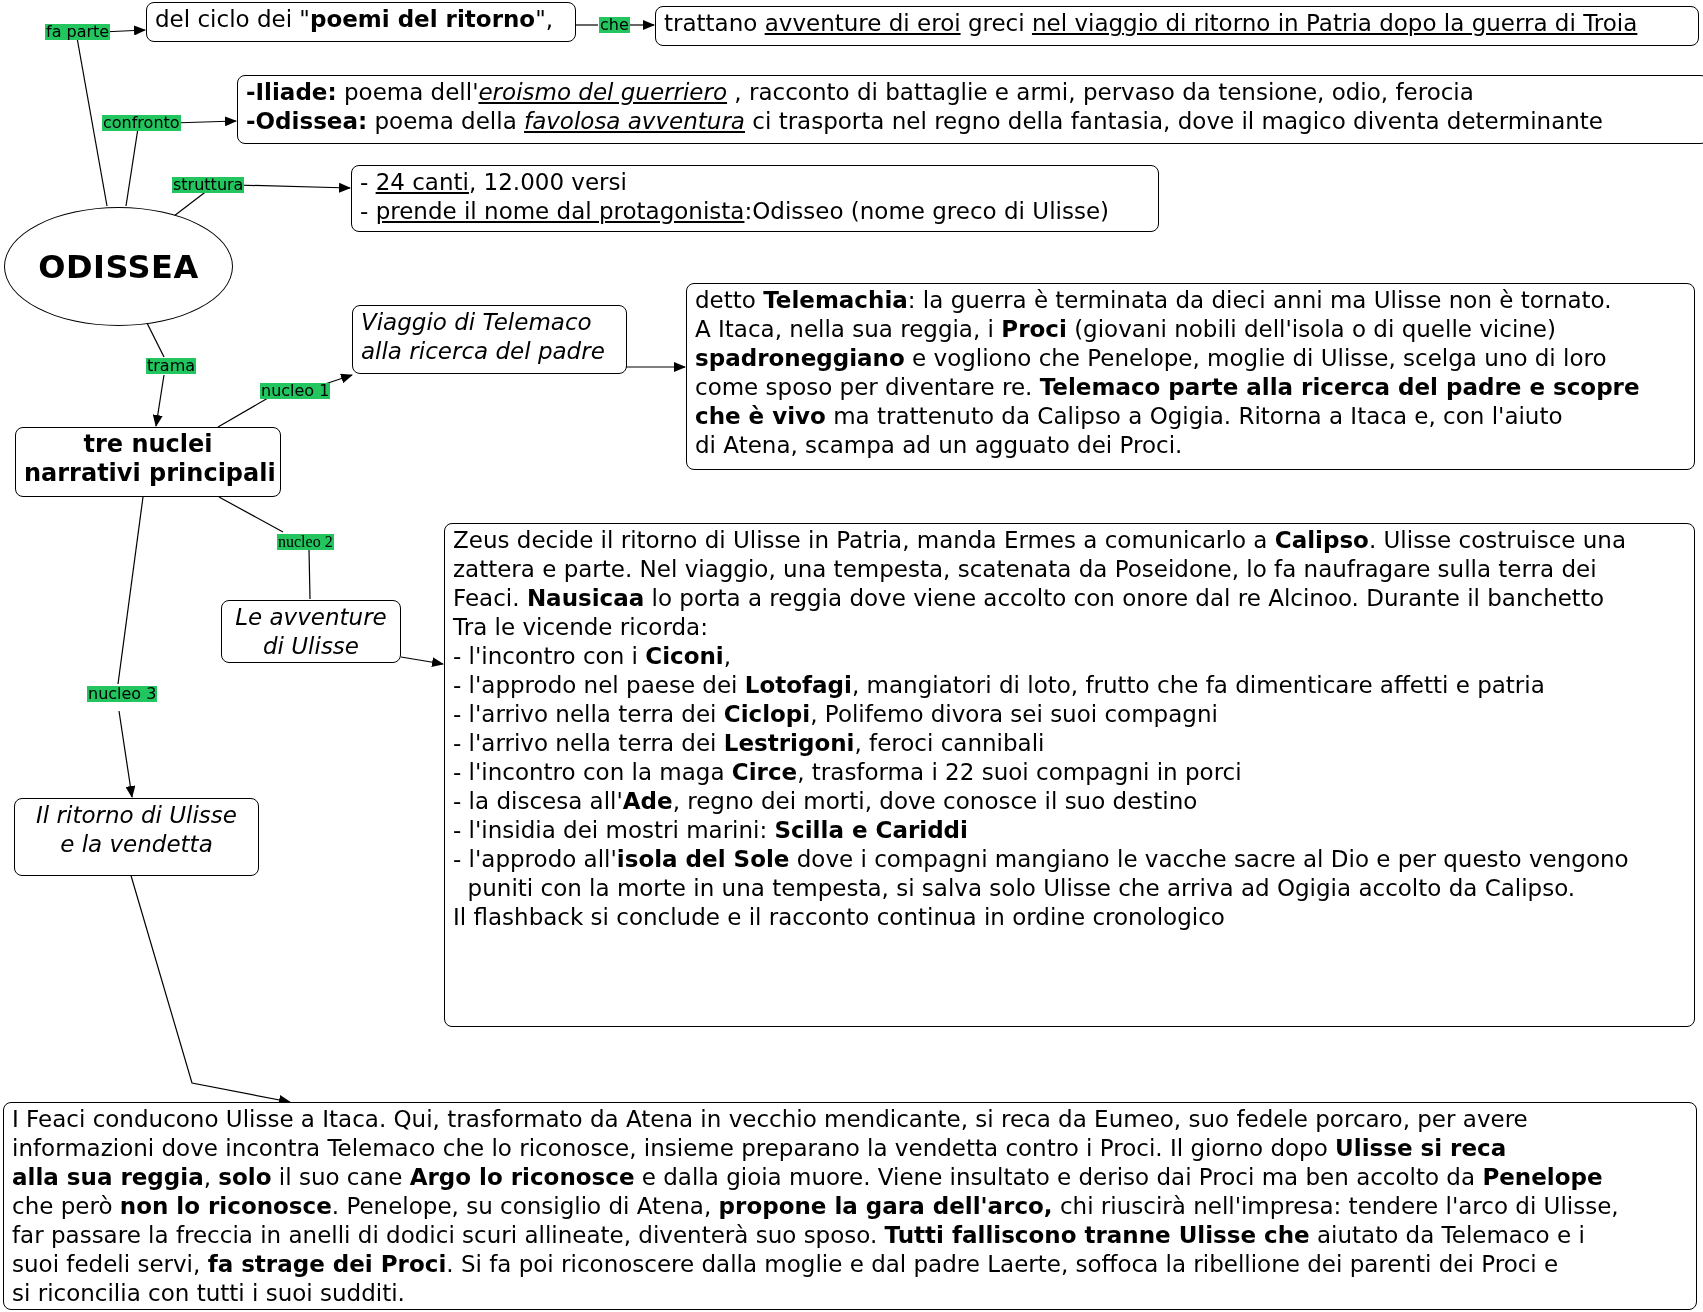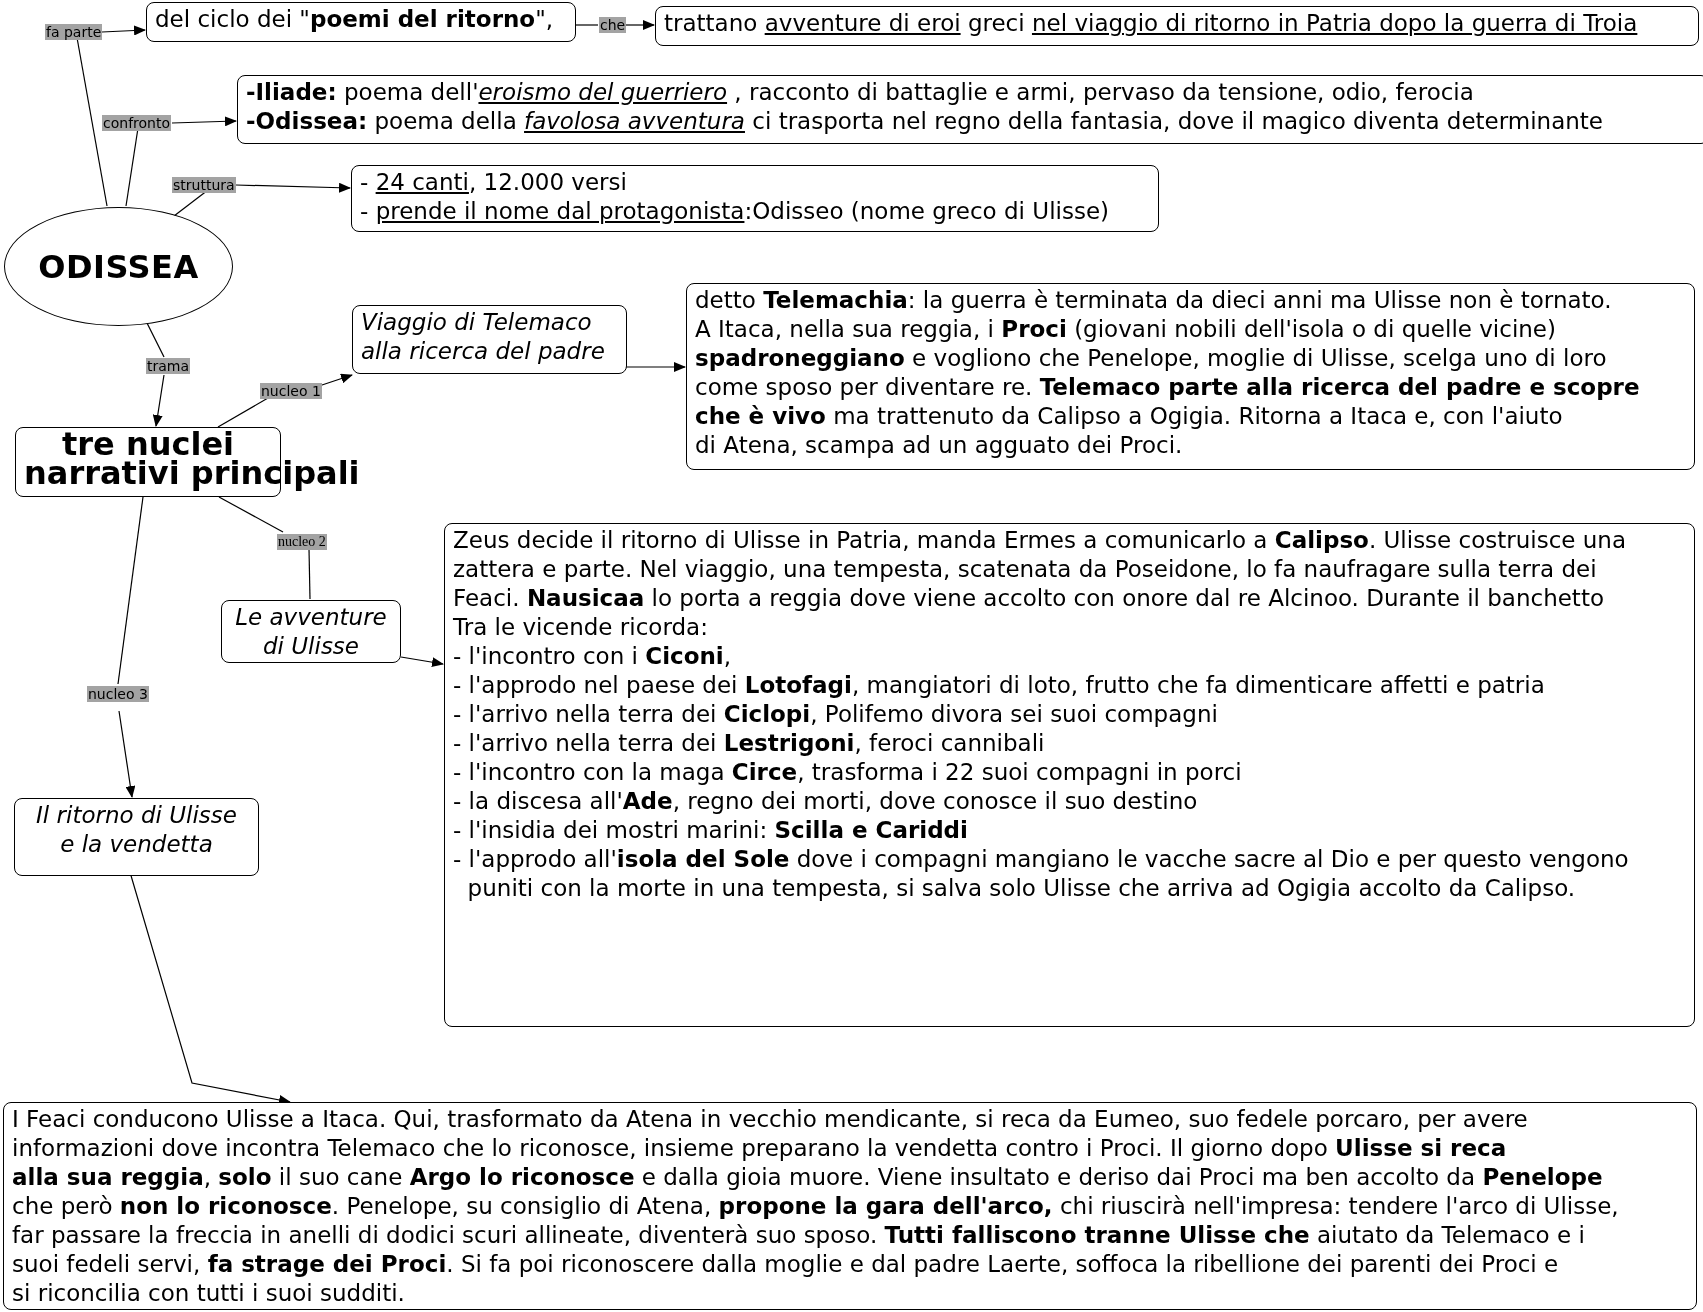--- a/index.html
+++ b/index.html
@@ -6,21 +6,21 @@
   body { width:1703px; height:1312px; position:relative; overflow:hidden;
          font-family:"DejaVu Sans", sans-serif; color:#000; }
   #links { position:absolute; left:0; top:0; width:1703px; height:1312px; pointer-events:none; }
   .node { position:absolute; box-sizing:border-box; border:1.3px solid #000; border-radius:8px;
           background:#fff; font-size:23px; line-height:29px; padding:2px 8px; white-space:nowrap; }
   .node.italic { font-style:italic; }
   .node.center { text-align:center; }
   .ellipse { position:absolute; box-sizing:border-box; border:1.3px solid #000; border-radius:50%;
              background:#fff; display:flex; align-items:center; justify-content:center;
              font-weight:bold; font-size:32px; letter-spacing:0.5px; }
-  .lbl { position:absolute; font-size:14px; line-height:16px; background:#a3a3a3; padding:0 1px; white-space:nowrap; }
+  .lbl { position:absolute; font-size:16px; line-height:16px; background:#22c55e; padding:0 1px; white-space:nowrap; }
   b { font-weight:bold; }
   u { text-decoration:underline; }
   .line { display:block; }
 </style>
 </head>
 <body>
 
 <svg id="links" xmlns="http://www.w3.org/2000/svg">
   <defs>
     <marker id="arr" markerWidth="12" markerHeight="10" refX="11" refY="5" orient="auto" markerUnits="userSpaceOnUse">
@@ -82,21 +82,21 @@
 <div class="node" style="left:237px;top:75px;width:1472px;height:69px;">
   <span class="line"><b>-Iliade:</b><span> poema dell'</span><i><u>eroismo del guerriero</u></i><span> , racconto di battaglie e armi, pervaso da tensione, odio,  ferocia</span></span>
   <span class="line"><b>-Odissea:</b><span> poema della </span><i><u>favolosa avventura</u></i><span> ci trasporta nel regno della fantasia, dove il magico diventa determinante</span></span>
 </div>
 
 <div class="node" style="left:351px;top:165px;width:808px;height:67px;">
   <span class="line"><span>- </span><u>24 canti</u><span>, 12.000  versi</span></span>
   <span class="line"><span>- </span><u>prende il nome dal protagonista</u><span>:Odisseo (nome greco di Ulisse)</span></span>
 </div>
 
-<div class="node center" style="left:15px;top:427px;width:266px;height:70px;font-weight:bold;font-size:32px;">
+<div class="node center" style="left:15px;top:427px;width:266px;height:70px;font-weight:bold;font-size:24px;">
   <span class="line">tre nuclei</span>
   <span class="line">narrativi principali</span>
 </div>
 
 <div class="node italic" style="left:352px;top:305px;width:275px;height:69px;">
   <span class="line">Viaggio di Telemaco</span>
   <span class="line">alla ricerca del padre</span>
 </div>
 <div class="node rich" style="left:686px;top:283px;width:1009px;height:187px;">
     <span class="line" style="white-space: pre;"><span>detto </span><b>Telemachia</b><span>: la guerra è terminata da dieci anni ma Ulisse non è tornato.</span></span>
@@ -118,20 +118,21 @@
     <span class="line" style="white-space: pre;"><span>Tra le vicende ricorda:</span></span>
     <span class="line" style="white-space: pre;"><span>- l'incontro con i </span><b>Ciconi</b><span>,</span></span>
     <span class="line" style="white-space: pre;"><span>- l'approdo nel paese dei </span><b>Lotofagi</b><span>, mangiatori di loto, frutto che fa dimenticare affetti e patria</span></span>
     <span class="line" style="white-space: pre;"><span>- l'arrivo nella terra dei </span><b>Ciclopi</b><span>, Polifemo divora sei suoi compagni</span></span>
     <span class="line" style="white-space: pre;"><span>- l'arrivo nella terra dei </span><b>Lestrigoni</b><span>, feroci cannibali</span></span>
     <span class="line" style="white-space: pre;"><span>- l'incontro con la maga </span><b>Circe</b><span>, trasforma i 22 suoi compagni in porci</span></span>
     <span class="line" style="white-space: pre;"><span>- la discesa all'</span><b>Ade</b><span>, regno dei morti, dove conosce il suo destino</span></span>
     <span class="line" style="white-space: pre;"><span>- l'insidia dei mostri marini: </span><b>Scilla e Cariddi</b></span>
     <span class="line" style="white-space: pre;"><span>- l'approdo all'</span><b>isola del Sole</b><span> dove i compagni mangiano le vacche sacre al Dio e per questo vengono</span></span>
     <span class="line" style="white-space: pre;"><span>  puniti con la morte in una tempesta, si salva solo Ulisse che arriva ad Ogigia accolto da Calipso.</span></span>
+    <span class="line" style="white-space: pre;"><span>Il flashback si conclude e il racconto continua in ordine cronologico</span></span>
   </div>
 
 <div class="node italic center" style="left:14px;top:798px;width:245px;height:78px;">
   <span class="line">Il  ritorno di Ulisse</span>
   <span class="line">e la vendetta</span>
 </div>
 <div class="node rich" style="left:3px;top:1102px;width:1694px;height:208px;">
     <span class="line" style="white-space: pre;"><span>I Feaci conducono Ulisse a Itaca. Qui, trasformato da Atena in vecchio mendicante, si reca da Eumeo, suo fedele porcaro, per avere</span></span>
     <span class="line" style="white-space: pre;"><span>informazioni dove incontra Telemaco che lo riconosce, insieme preparano la vendetta contro i Proci. Il giorno dopo </span><b>Ulisse si reca</b></span>
     <span class="line" style="white-space: pre;"><b>alla sua reggia</b><span>, </span><b>solo</b><span> il suo cane </span><b>Argo lo riconosce</b><span> e dalla gioia muore. Viene insultato e deriso dai Proci ma ben accolto da </span><b>Penelope</b></span>

